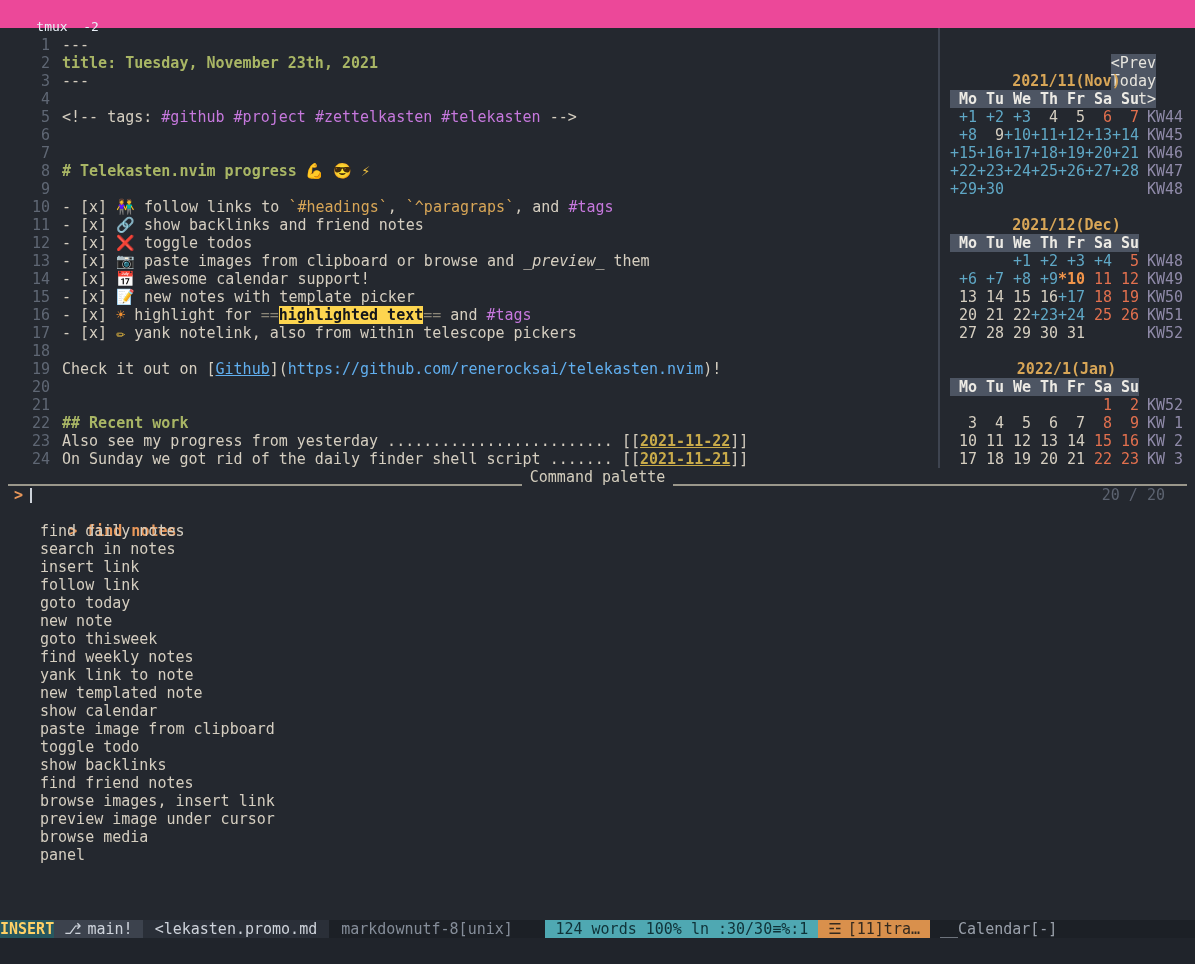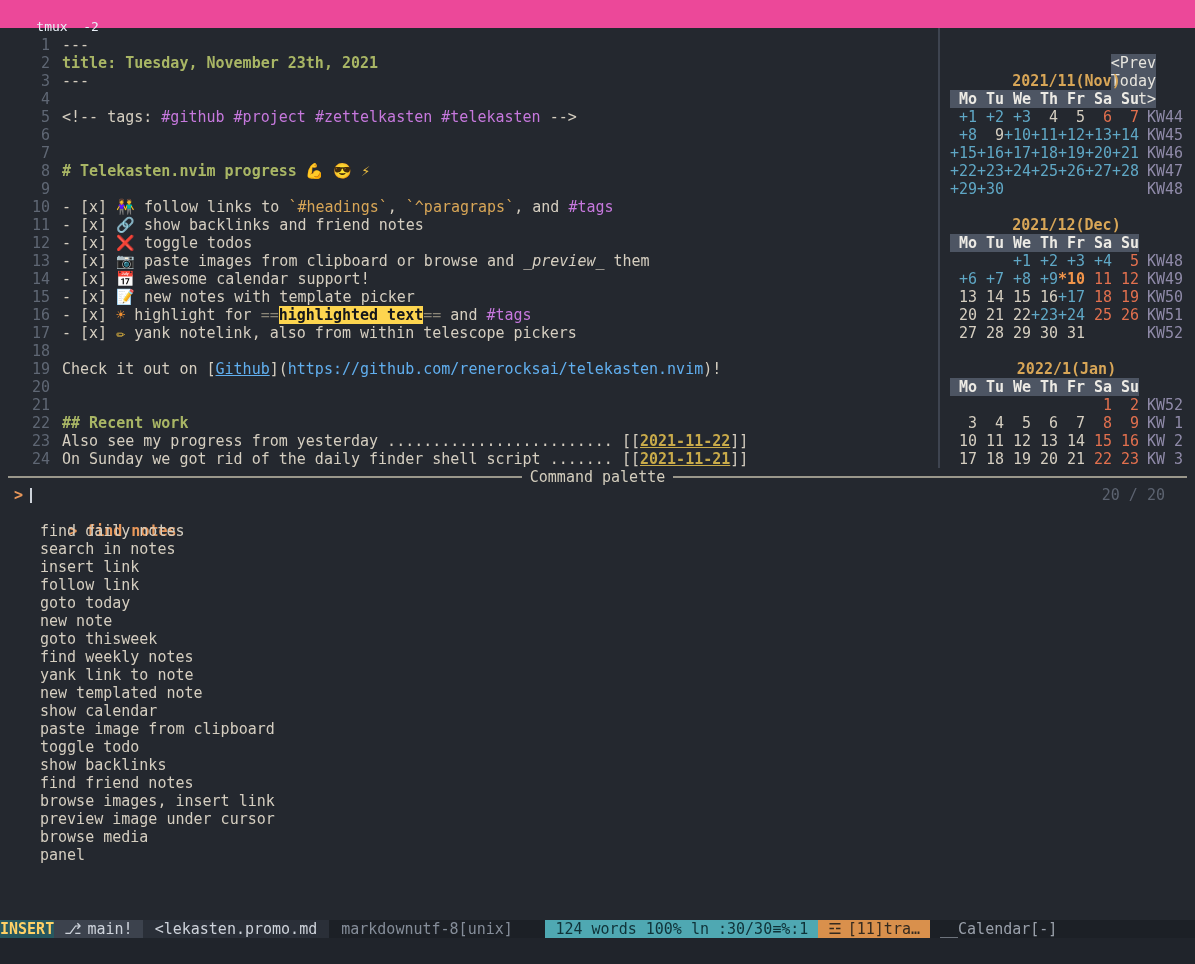--- a/index.html
+++ b/index.html
@@ -34,21 +34,21 @@
   .cal-btn{display:inline-block;margin-left:18px;background:#4d5563;color:#e7e5de}
   .cal-title{text-align:center;color:#d8a657;font-weight:bold}
   .cal-cell{display:inline-block;width:27px;text-align:right;vertical-align:top}
   .cal-headwrap{display:inline-block;background:#4d5563;vertical-align:top}
   .cal-head{color:#eceae4;font-weight:bold}
   .cal-kw{display:inline-block;margin-left:8px;width:36px;color:#8f8aa8;vertical-align:top}
   .cal-n{color:#5fa7c5}
   .cal-w{color:#e2704e}
   .cal-t{color:#f2954a;font-weight:bold}
   .palette{flex:none;height:452px;background:#24282f}
-  .pal-border{height:18px;display:flex;align-items:center;padding:0 8px}
+  .pal-border{height:18px;display:flex;align-items:flex-end;padding:0 8px}
   .pal-rule{flex:1;height:2px;background:#9a978b}
   .pal-title{padding:0 8px;color:#d3cdbd}
   .pal-prompt{height:18px;position:relative;padding-left:14px;display:flex;align-items:center}
   .pal-caret{color:#e8975a;font-weight:bold}
   .cursor{display:inline-block;width:2px;height:15px;background:#ced3da;margin-left:7px}
   .pal-counter{position:absolute;right:30px;color:#5c6370}
   .pal-selected{height:18px;padding-left:14px;white-space:pre}
   .pal-sel-label{color:#e8975a;font-weight:bold;margin-left:9px}
   .pal-item{height:18px;padding-left:40px;white-space:pre;color:#d5cec0}
   .statusline{flex:none;height:18px;background:#1c2026;display:flex;align-items:stretch}

